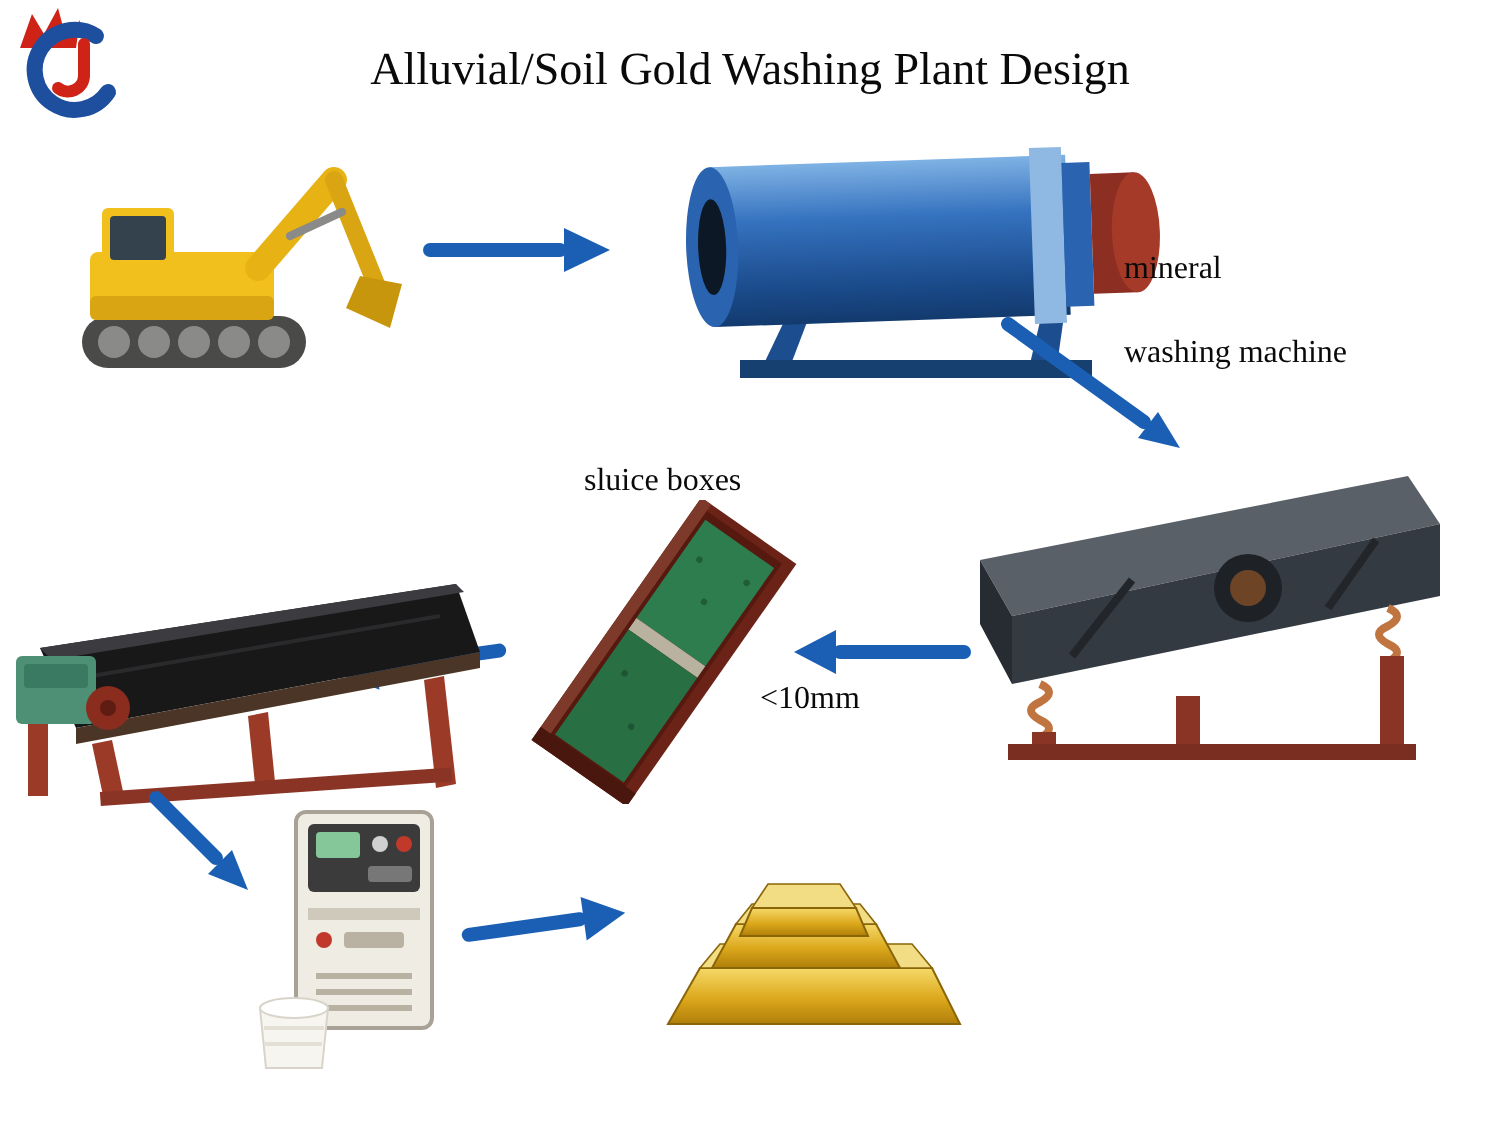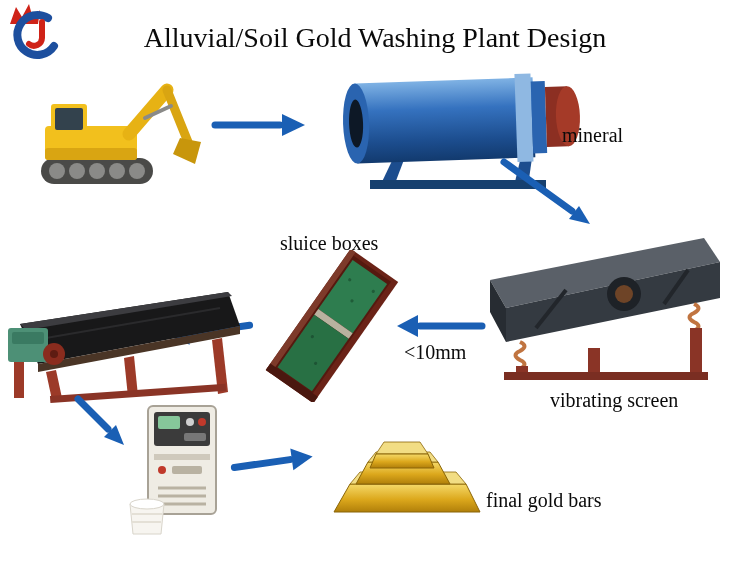--- a/index.html
+++ b/index.html
@@ -8,30 +8,30 @@
     width:750px;height:563px;
     background:#ffffff;
     overflow:hidden;
     font-family:"Liberation Serif", serif;
     color:#000;
   }
   .abs{position:absolute;}
   .label{
     position:absolute;
     font-family:"Liberation Serif", serif;
-    font-size:20px;
+    font-size:16px;
     color:#0a0a0a;
     white-space:nowrap;
     line-height:1.2;
   }
   .title{
     position:absolute;
     top:22px;left:0;width:100%;
     text-align:center;
-    font-size:28px;
+    font-size:23px;
     color:#0a0a0a;
   }
   .two-line{line-height:42px;}
   svg{display:block;}
   .arrow-line{stroke:var(--arrow-color,#1a5fb4);stroke-width:7;fill:none;stroke-linecap:round;}
   .arrow-head{fill:var(--arrow-color,#1a5fb4);}
   .fill-blue{fill:var(--machine-blue,#2a64b0);}
   .fill-green{fill:var(--sluice-green,#2e7d4f);}
   .fill-rust{fill:var(--rust-red,#8a3426);}
 </style>
@@ -87,20 +87,21 @@
       <ellipse class="fill-blue" cx="28" cy="68" rx="13" ry="40"></ellipse>
       <ellipse cx="28" cy="68" rx="7" ry="24" fill="#0d1826"></ellipse>
       <rect x="188" y="24" width="16" height="88" fill="#8fb8e2"></rect>
       <rect class="fill-blue" x="204" y="32" width="14" height="72"></rect>
       <rect x="218" y="38" width="22" height="60" fill="#8c2f22"></rect>
       <ellipse cx="240" cy="68" rx="12" ry="30" fill="#a53a28"></ellipse>
     </g>
   </svg>
   <div class="label two-line" style="left:562px;top:114px">
     <div>mineral</div>
+    <div>washing machine</div>
   </div>
 
   <svg class="abs" style="left:498px;top:156px" width="100" height="78" viewBox="0 0 100 78">
     <line class="arrow-line" x1="6" y1="6" x2="74" y2="55"></line>
     <polygon class="arrow-head" points="92,68 71,63 81,50"></polygon>
   </svg>
 
   <svg class="abs" style="left:476px;top:220px" width="254" height="162" viewBox="0 0 254 162">
     <polygon points="14,60 228,18 244,42 30,88" fill="#5a6068"></polygon>
     <polygon points="30,88 244,42 244,78 30,122" fill="#343a41"></polygon>
@@ -109,45 +110,44 @@
     <line x1="188" y1="84" x2="212" y2="50" stroke="#22262b" stroke-width="4"></line>
     <circle cx="148" cy="74" r="17" fill="#1e2227"></circle>
     <circle cx="148" cy="74" r="9" fill="#6e4427"></circle>
     <path d="M44,122 q9,4 0,9 q-9,4 0,9 q9,4 0,9" stroke="#c07440" stroke-width="4" fill="none"></path>
     <path d="M218,84 q9,4 0,9 q-9,4 0,9 q9,4 0,9" stroke="#c07440" stroke-width="4" fill="none"></path>
     <rect class="fill-rust" x="40" y="146" width="12" height="12"></rect>
     <rect class="fill-rust" x="214" y="108" width="12" height="48"></rect>
     <rect class="fill-rust" x="112" y="128" width="12" height="28"></rect>
     <rect x="28" y="152" width="204" height="8" fill="#7a2e22"></rect>
   </svg>
-  <div class="label" style="left:550px;top:388px">vibrating screen</div>
 
   <svg class="abs" style="left:394px;top:306px" width="92" height="40" viewBox="0 0 92 40">
     <line class="arrow-line" x1="88" y1="20" x2="26" y2="20"></line>
     <polygon class="arrow-head" points="24,9 3,20 24,31"></polygon>
   </svg>
-  <div class="label" style="left:404px;top:340px">&lt;10mm</div>
+  <div class="label" style="left:380px;top:340px">&lt;10mm</div>
 
   <svg class="abs" style="left:262px;top:250px" width="140" height="152" viewBox="0 0 140 152">
     <g transform="rotate(35 70 76)">
       <rect x="41" y="2" width="58" height="148" fill="#6b2317"></rect>
       <rect x="47" y="6" width="46" height="140" fill="#55190f"></rect>
       <rect class="fill-green" x="49" y="10" width="42" height="60"></rect>
       <rect x="49" y="70" width="42" height="7" fill="#b9b29f"></rect>
       <rect x="49" y="77" width="42" height="64" fill="#287044"></rect>
       <circle cx="58" cy="28" r="1.6" fill="#1f5c38"></circle>
       <circle cx="72" cy="44" r="1.6" fill="#1f5c38"></circle>
       <circle cx="84" cy="24" r="1.6" fill="#1f5c38"></circle>
       <circle cx="60" cy="96" r="1.6" fill="#1d5434"></circle>
       <circle cx="78" cy="116" r="1.6" fill="#1d5434"></circle>
       <rect x="41" y="2" width="6" height="148" fill="#7d3a2a"></rect>
       <rect x="41" y="142" width="58" height="8" fill="#4a170f"></rect>
     </g>
   </svg>
-  <div class="label" style="left:280px;top:231px">sluice boxes</div>
+  <div class="label" style="left:292px;top:231px">sluice boxes</div>
 
   <svg class="abs" style="left:164px;top:310px;transform:rotate(-8deg)" width="90" height="42" viewBox="0 0 90 42">
     <line class="arrow-line" x1="86" y1="21" x2="26" y2="21"></line>
     <polygon class="arrow-head" points="24,10 5,21 24,32"></polygon>
   </svg>
 
   <svg class="abs" style="left:6px;top:276px" width="240" height="128" viewBox="0 0 240 128">
     <polygon points="14,48 222,16 234,50 32,88" fill="#181819"></polygon>
     <polygon points="14,48 222,16 226,20 20,54" fill="#3c3c40"></polygon>
     <polygon points="32,88 234,50 234,58 32,96" fill="#4a3526"></polygon>
@@ -199,15 +199,14 @@
         <stop offset="100%" stop-color="#b07f0a"></stop>
       </linearGradient>
     </defs>
     <polygon points="22,60 138,60 152,88 6,88" fill="url(#gGrad)" stroke="#8a6508" stroke-width="1"></polygon>
     <polygon points="22,60 138,60 128,48 32,48" fill="#f2dd84" stroke="#8a6508" stroke-width="0.8"></polygon>
     <polygon points="40,38 110,38 122,60 28,60" fill="url(#gGrad)" stroke="#8a6508" stroke-width="1"></polygon>
     <polygon points="40,38 110,38 102,28 48,28" fill="#f2dd84" stroke="#8a6508" stroke-width="0.8"></polygon>
     <polygon points="56,18 92,18 100,30 48,30" fill="#f2dd84" stroke="#8a6508" stroke-width="0.8"></polygon>
     <polygon points="48,30 100,30 106,44 42,44" fill="url(#gGrad)" stroke="#8a6508" stroke-width="1"></polygon>
   </svg>
-  <div class="label" style="left:486px;top:488px">final gold bars</div>
 
 </div>
 
 </body></html>

